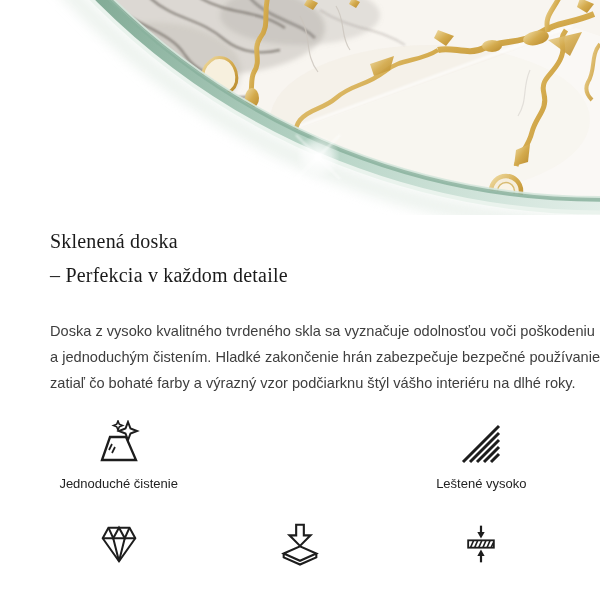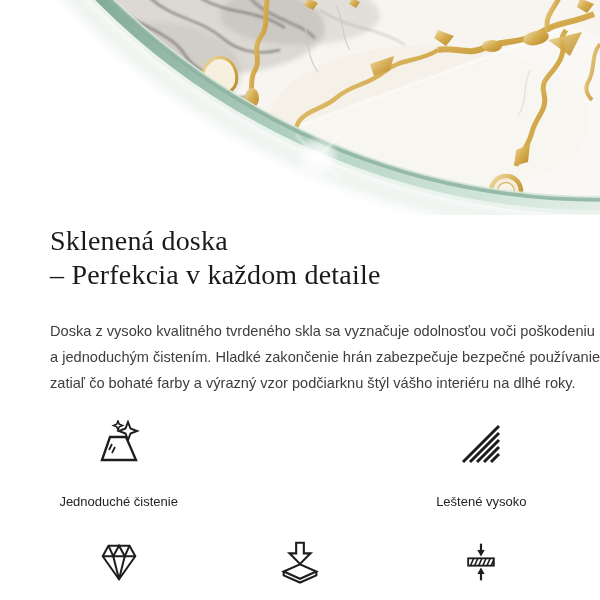--- a/index.html
+++ b/index.html
@@ -8,33 +8,33 @@
     font-family:"Liberation Sans", sans-serif;
     -webkit-font-smoothing:antialiased;
   }
   .hero{position:relative;width:600px;height:215px;background:#ffffff;}
   .hero svg{display:block;width:600px;height:215px;}
   .content{padding:0 50px;}
   .heading{
     margin:9px 0 4px 0;
     font-family:"Liberation Serif", serif;
     font-weight:400;
-    font-size:28px;line-height:34px;
+    font-size:20px;line-height:34px;
     color:#1a1a1a;letter-spacing:.2px;
   }
   .para{margin-top:26px;font-size:14.6px;line-height:26px;color:#3e3e3e;}
   .para .pline{white-space:nowrap;}
   .features{
     display:grid;grid-template-columns:repeat(3,1fr);
     margin:24px 28px 0 28px;row-gap:26px;
   }
   .cell{display:flex;flex-direction:column;align-items:center;}
   .icon-box{height:48px;display:flex;align-items:flex-end;justify-content:center;}
   .feat-label{
-    margin-top:26px;font-size:13px;line-height:16px;color:#232323;
+    margin-top:8px;font-size:13px;line-height:16px;color:#232323;
     text-align:center;max-width:168px;
   }
   .ic{stroke:#1d1d1d;fill:none;stroke-width:2.3;stroke-linejoin:miter;}
   .ic text{stroke:none;fill:#1d1d1d;font-family:"Liberation Sans",sans-serif;}
 </style>
 </head>
 <body>
 
 <div class="hero">
   <svg viewBox="0 0 600 215" aria-hidden="true">

